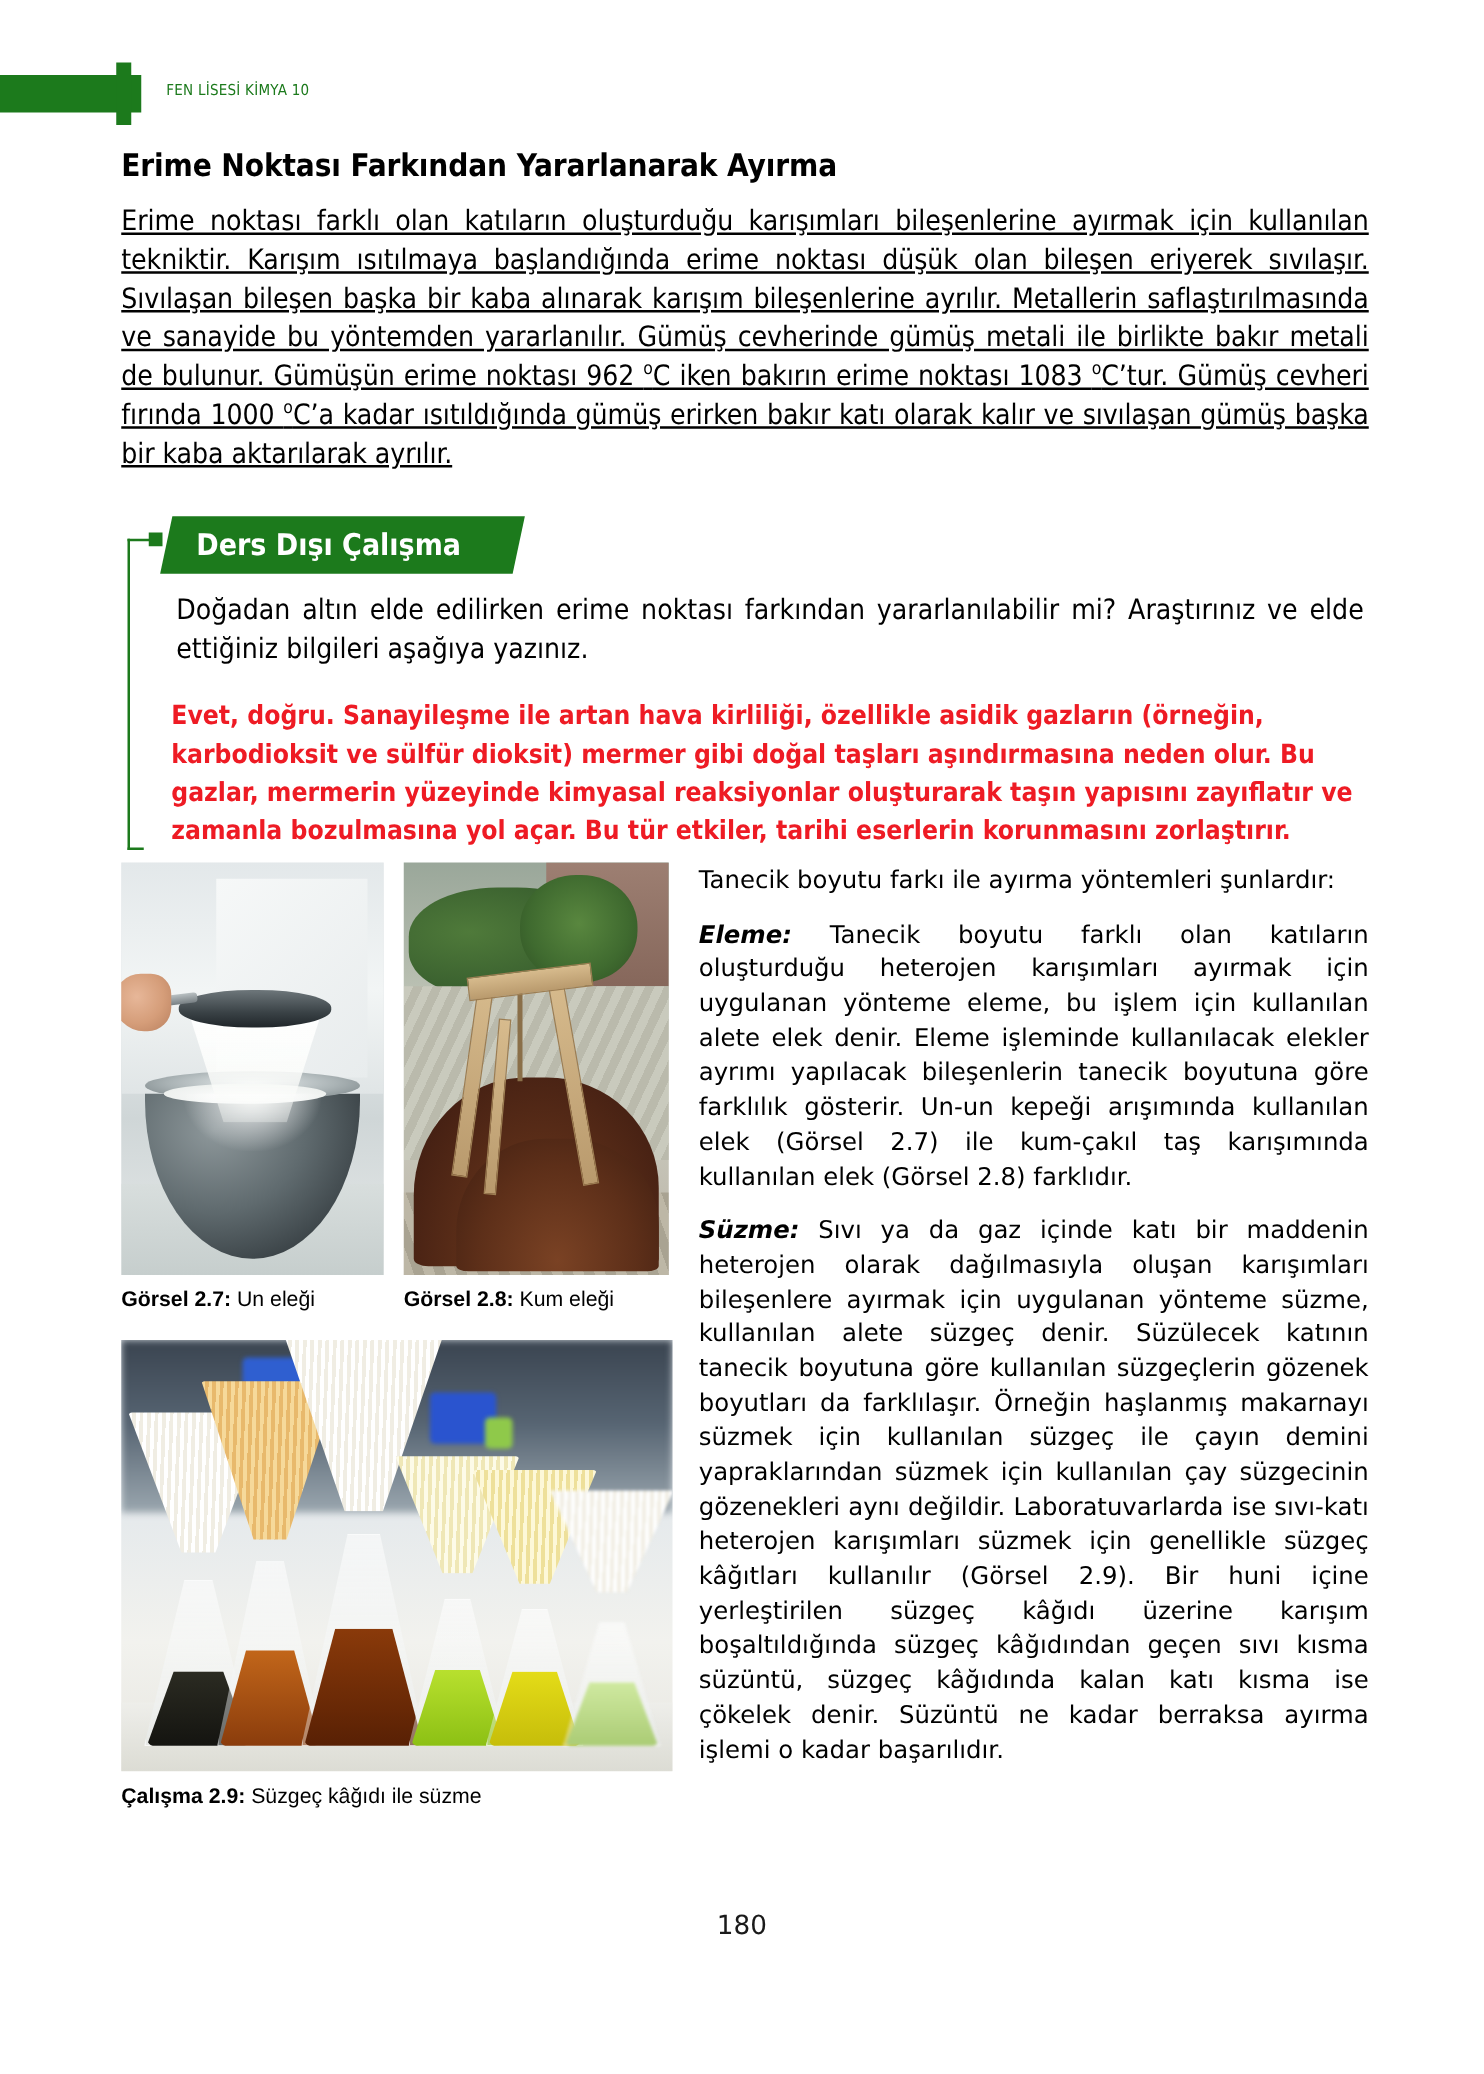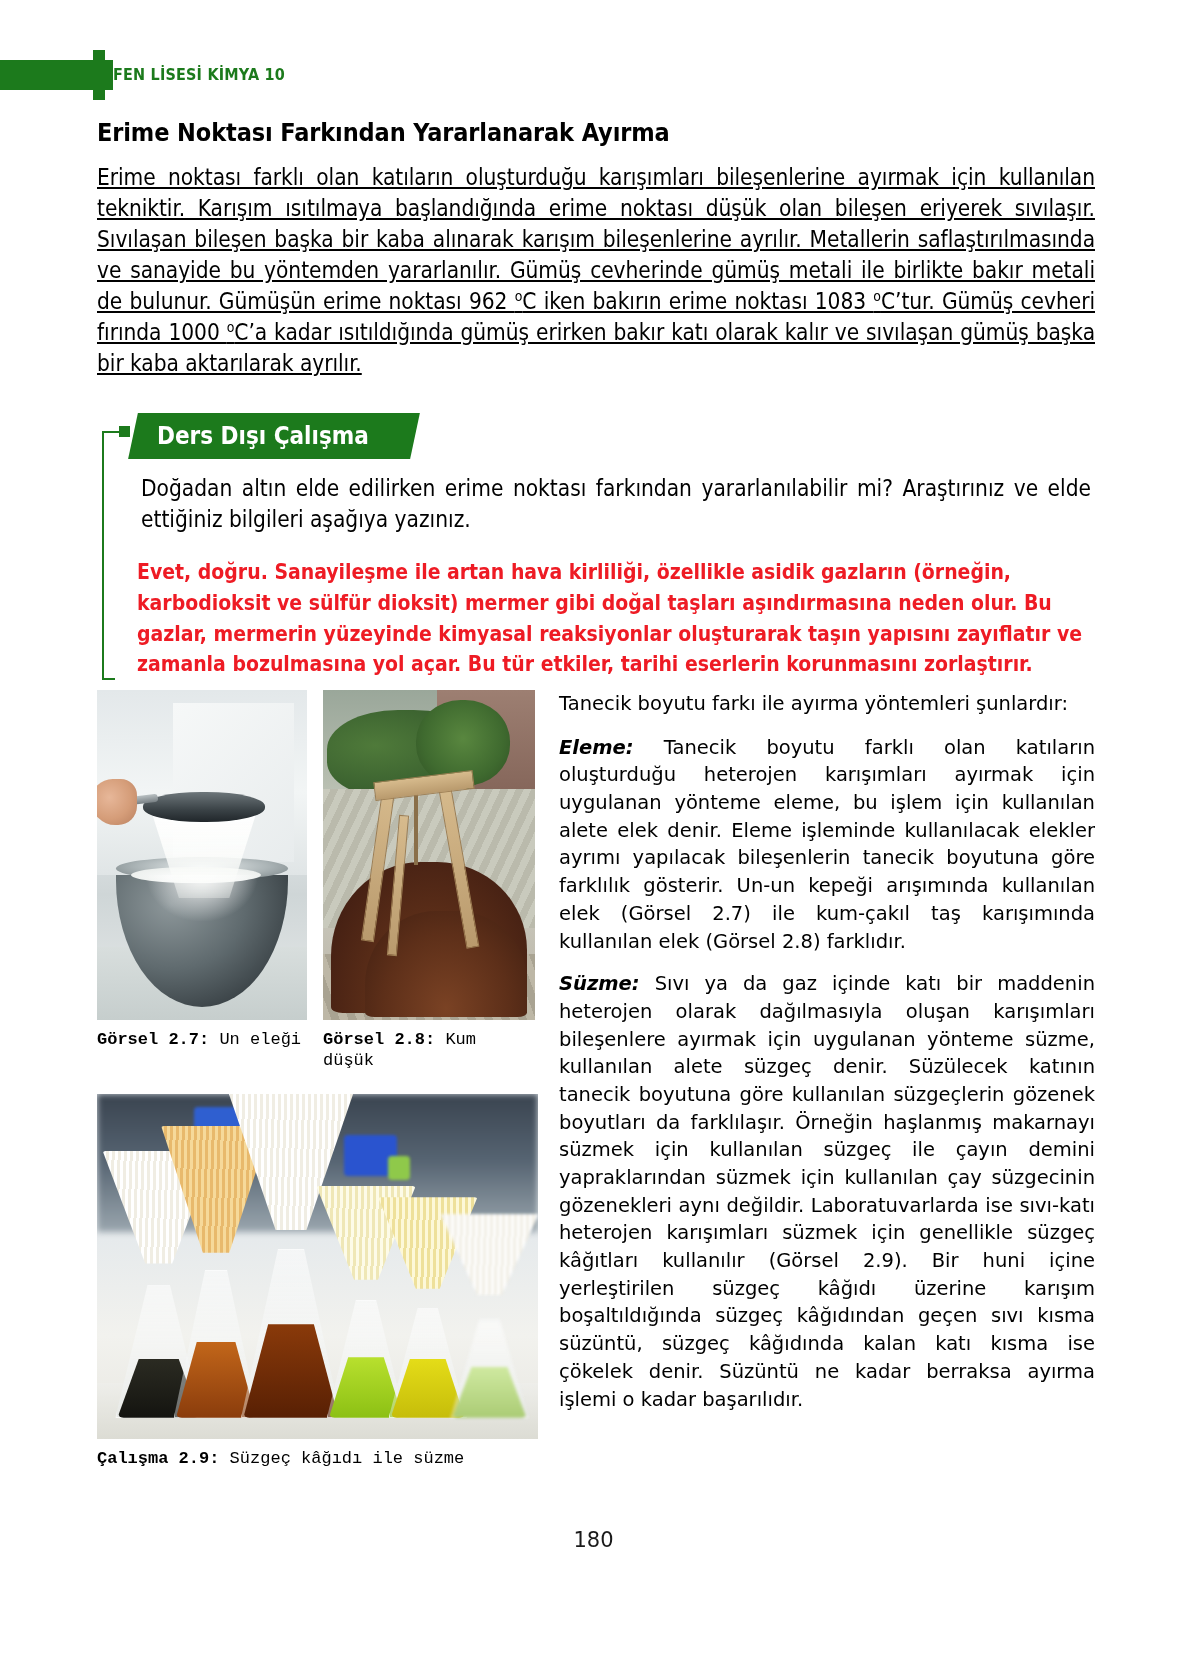--- a/index.html
+++ b/index.html
@@ -31,24 +31,25 @@
     left: 93px;
     width: 12px;
     height: 50px;
     background: #1c7a1c;
   }
   .header-title {
     position: absolute;
     top: 65px;
     left: 113px;
     font-family: "DejaVu Sans Condensed", "Liberation Sans Narrow", "Liberation Sans", sans-serif;
-    font-size: 16px;
-    font-weight: bold;
+    font-size: 12px;
+    font-weight: normal;
     color: #1c7a1c;
     letter-spacing: 0.2px;
+    padding-left: 20px;
   }
 
   
   .page {
     position: absolute;
     left: 97px;
     top: 118px;
     width: 998px;
   }
 
@@ -167,21 +168,21 @@
 
   .fig-row { display: flex; gap: 16px; }
   .fig { position: relative; }
   .fig-img {
     display: block;
     border: 0;
     overflow: hidden;
     position: relative;
   }
   .caption {
-    font-family: Liberation Mono, monospace;
+    font-family: Liberation Sans, sans-serif;
     font-size: 17px;
     line-height: 1.25;
     margin-top: 9px;
   }
   .caption b { font-weight: bold; }
 
   .col-right p {
     font-family: "DejaVu Sans", "Liberation Sans", sans-serif;
     font-size: 19.5px;
     line-height: 1.42;
@@ -409,21 +410,21 @@
             <div class="pave"></div>
               <div class="pave2"></div>
             <div class="pile"></div>
               <div class="pile-b"></div>
             <div class="beam b5"></div>
               <div class="beam b2"></div>
               <div class="beam b3"></div>
             <div class="beam b4"></div>
               <div class="beam b1"></div>
           </div>
-          <figcaption class="caption"><b>Görsel 2.8:</b><span> Kum düşük</span></figcaption>
+          <figcaption class="caption"><b>Görsel 2.8:</b><span> Kum eleği</span></figcaption>
         </figure>
 
       </div>
 
       <figure class="fig" style="margin:22px 0 0 0">
         <div class="fig-img img29">
           <div class="bg-dark"></div>
           <div class="cap" style="left:22%;top:4%;width:12%;height:14%;background:#2f5fd0;"></div>
           <div class="cap" style="left:36%;top:2%;width:14%;height:16%;background:#1f46c8;"></div>
           <div class="cap" style="left:56%;top:12%;width:12%;height:12%;background:#2a54cf;"></div>

